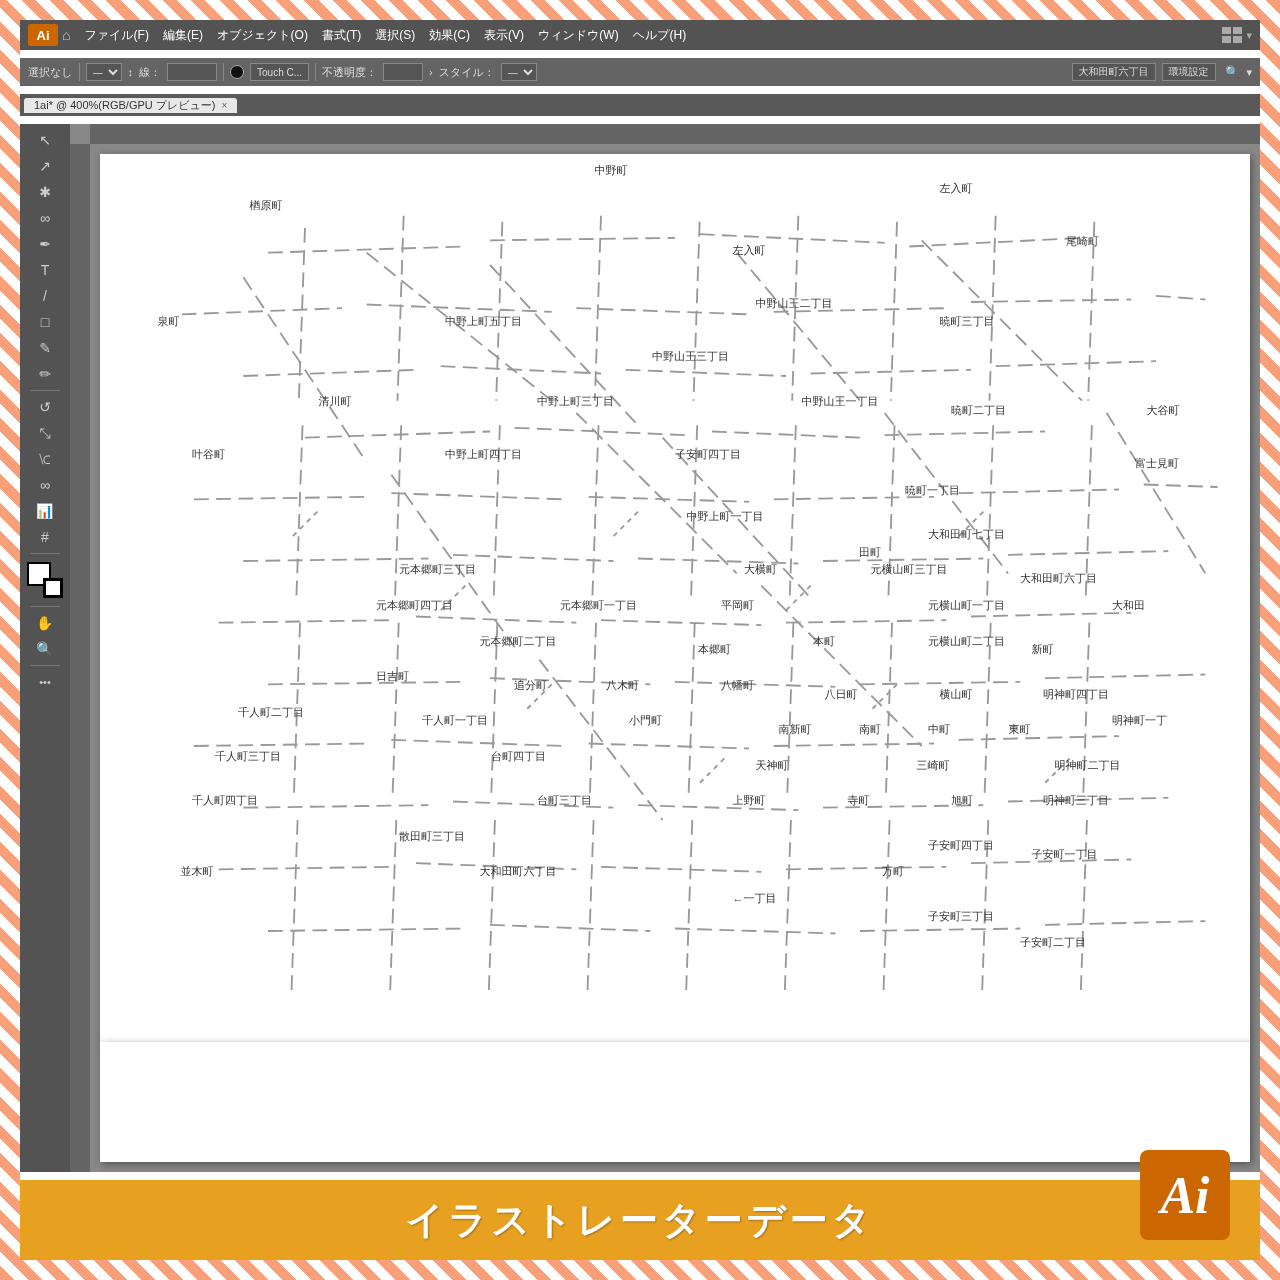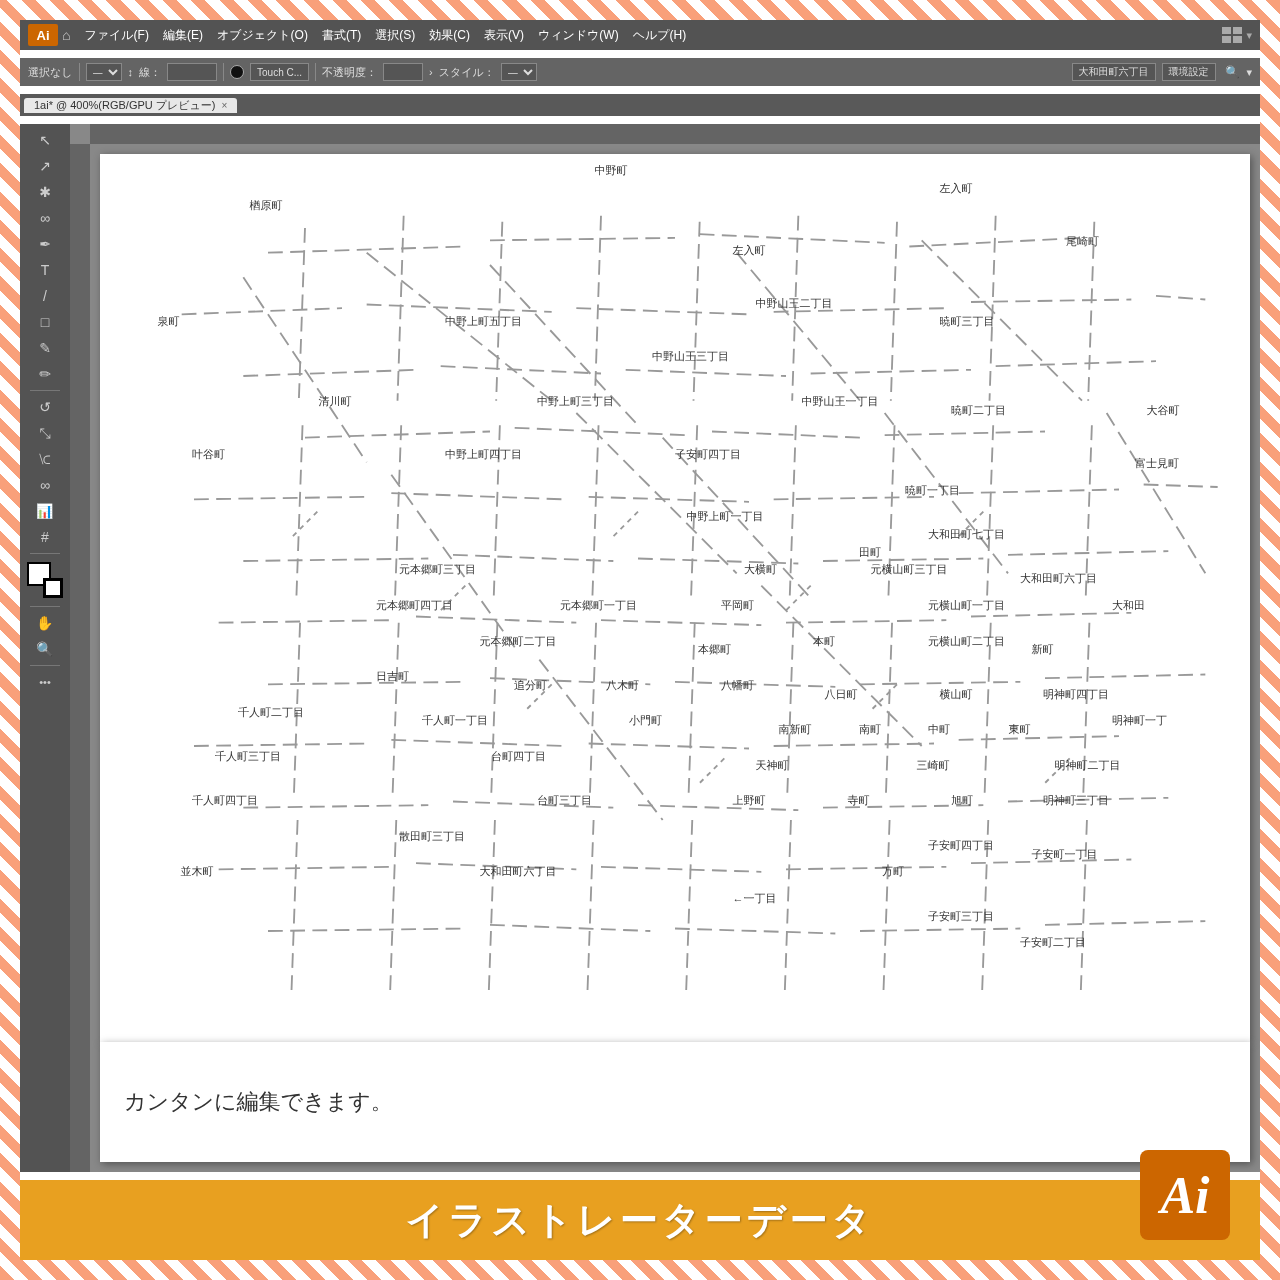--- a/index.html
+++ b/index.html
@@ -684,21 +684,20 @@
               <div class="town-label" style="left:7%;top:80%">並木町</div>
               <div class="town-label" style="left:72%;top:85%">子安町三丁目</div>
               <div class="town-label" style="left:55%;top:83%">←一丁目</div>
               <div class="town-label" style="left:80%;top:88%">子安町二丁目</div>
 
             </div>
           </div>
 
           <div style="position:absolute; bottom:10px; left:10px; right:10px; height:120px; background:white; display:flex; align-items:center; padding:16px 24px; box-shadow:2px 2px 8px rgba(0,0,0,0.4);">
             <div class="info-text">
-              <div>カンタンに編集できます。</div>
             </div>
           </div>
 
         </div>
       </div>
 
     </div>
 
     <div class="bottom-banner">
       <div class="bottom-banner-text">イラストレーターデータ</div>

